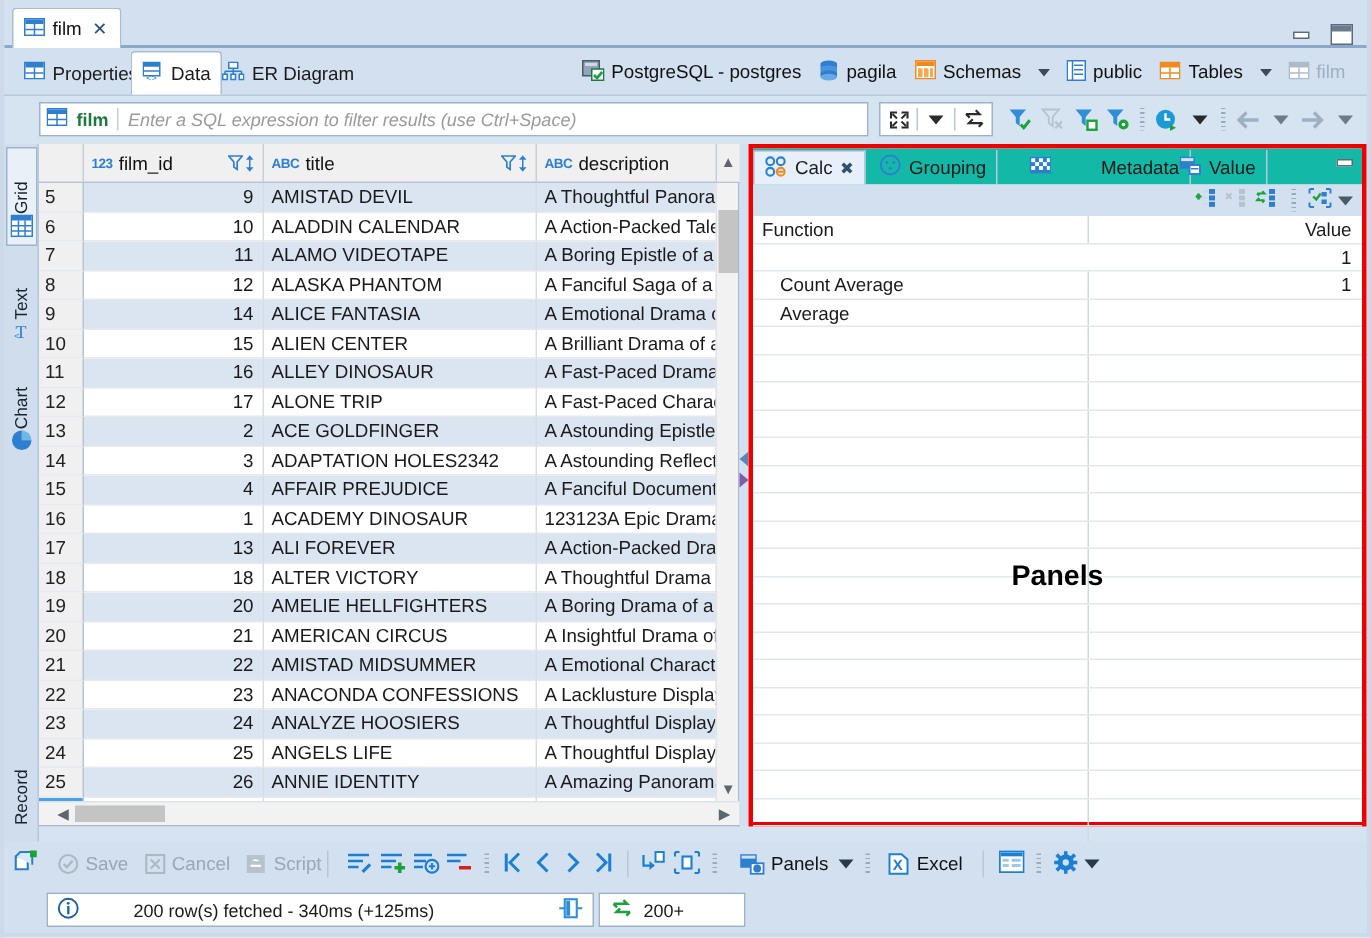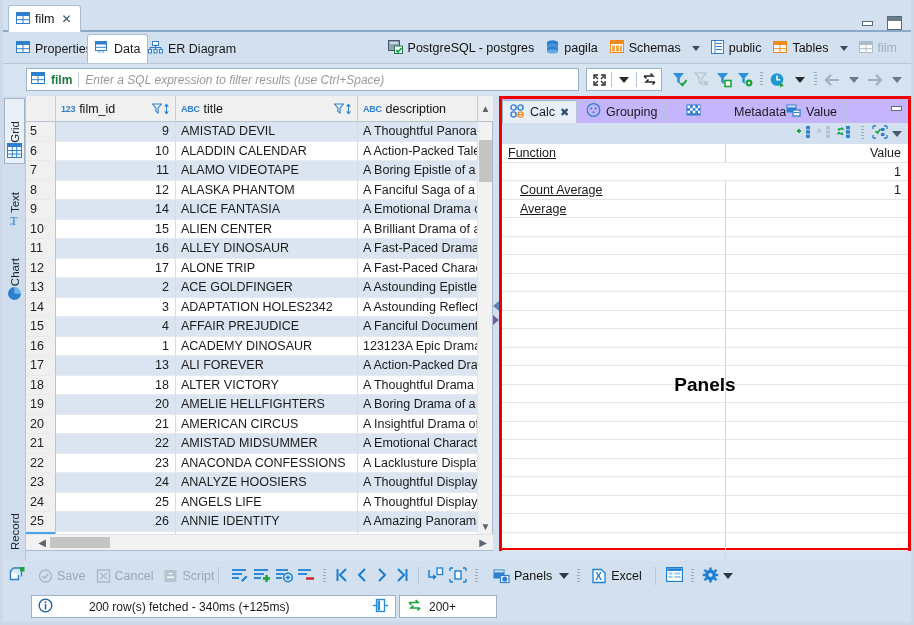--- a/index.html
+++ b/index.html
@@ -137,33 +137,33 @@
   .sash { position:absolute; left:493px; top:96px; width:6px; height:455px; background:#d2e0ef; }
   .sash .ar { position:absolute; left:0px; width:0;height:0; }
   .sash .a1 { top:205px; border-top:5px solid transparent;border-bottom:5px solid transparent;border-right:6px solid #5d86b5; }
   .sash .a2 { top:219px; border-top:5px solid transparent;border-bottom:5px solid transparent;border-left:6px solid #7d5da5; }
 
   
   .panels {
     position:absolute; left:499px; top:96px; width:412px; height:455px;
     border:3px solid #ee0000; background:#ffffff;
   }
-  .ptabbar { position:absolute; left:0; top:0; width:406px; height:24px; background:#c4b5fd; }
+  .ptabbar { position:absolute; left:0; top:0; width:406px; height:24px; background:#14b8a6; }
   .pantab {
     position:absolute; top:1px; height:23px; display:flex; align-items:center; gap:5px;
     padding:0 7px; font-size:12.5px; border-right:1px solid #b6c8dc;
   }
   .pantab.sel { background:#e7f0fa; border-top:1px solid #9fb4c8; border-left:1px solid #9fb4c8; }
   .pan-min { position:absolute; right:6px; top:7px; width:11px; height:5px; border:1px solid #5a6b7d; background:#fff; }
 
   .ptoolbar { position:absolute; left:0; top:24px; width:406px; height:21px; background:#d2e0ef; display:flex; align-items:center; justify-content:flex-end; padding-right:6px; gap:4px; }
 
   .ptable { position:absolute; left:0; top:45px; width:406px; height:404px; background:#fff; }
   .prow { height:18.5px; display:flex; border-bottom:1px solid #e3e7ec; font-size:12.5px; }
-  .prow .fn { width:224px; border-right:1px solid #d2d8df; line-height:18.5px; padding-left:6px;text-decoration:underline; }
+  .prow .fn { width:224px; border-right:1px solid #d2d8df; line-height:18.5px; padding-left:6px; }
   .prow .fn.ind { padding-left:18px; }
   .prow .vl { flex:1; line-height:18.5px; text-align:right; padding-right:7px; }
   .panels-overlay {
     position:absolute; left:0; right:0; top:230px;
     text-align:center; font-size:19px; font-weight:bold; color:#000;
     font-family:"Liberation Sans", sans-serif;
   }
 
   
   .btmbar { position:absolute; left:3px; top:561px; width:908px; height:30px; background:#d2e0ef; }

